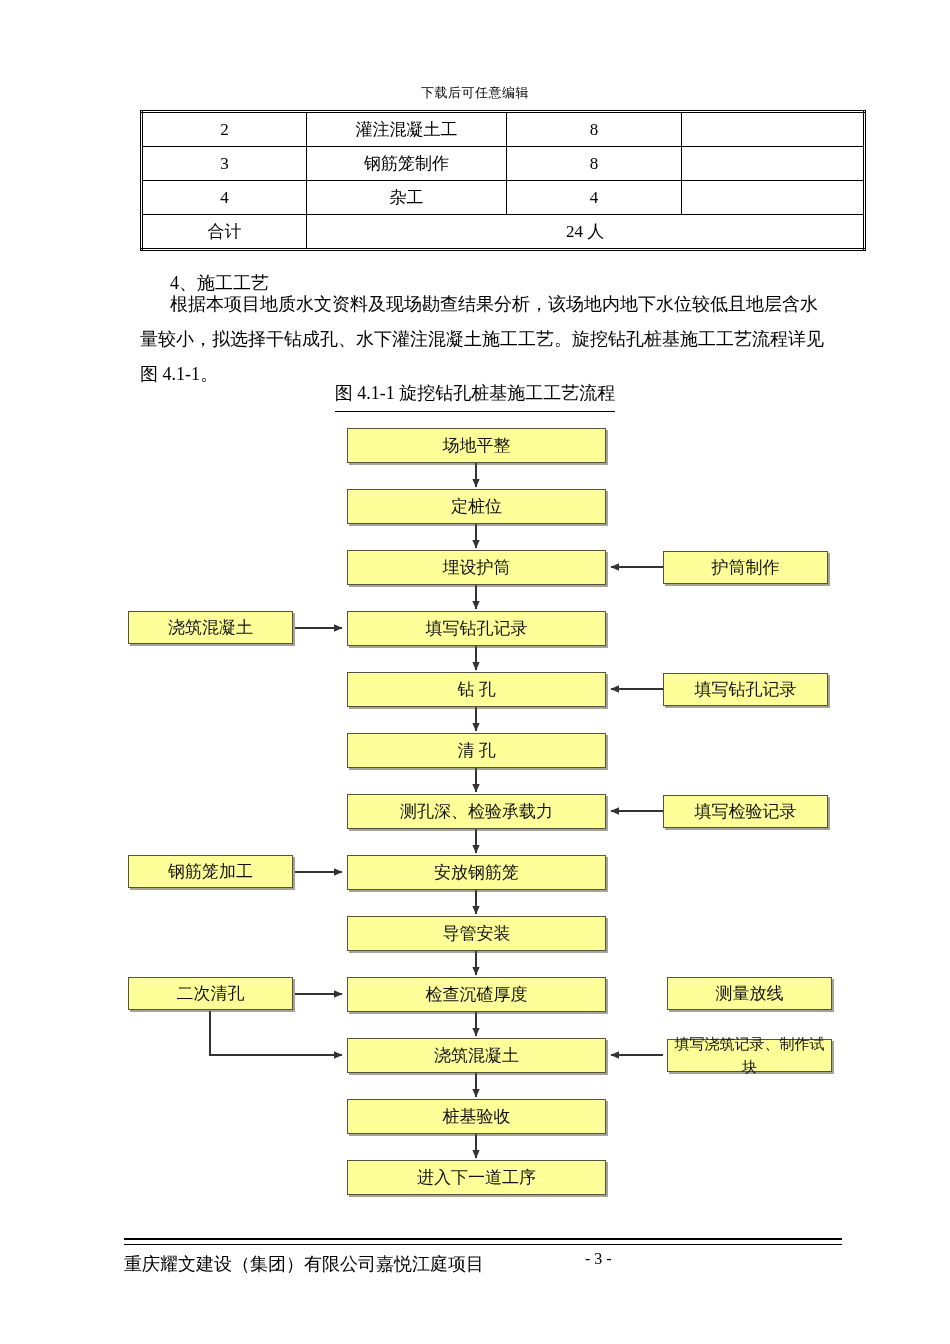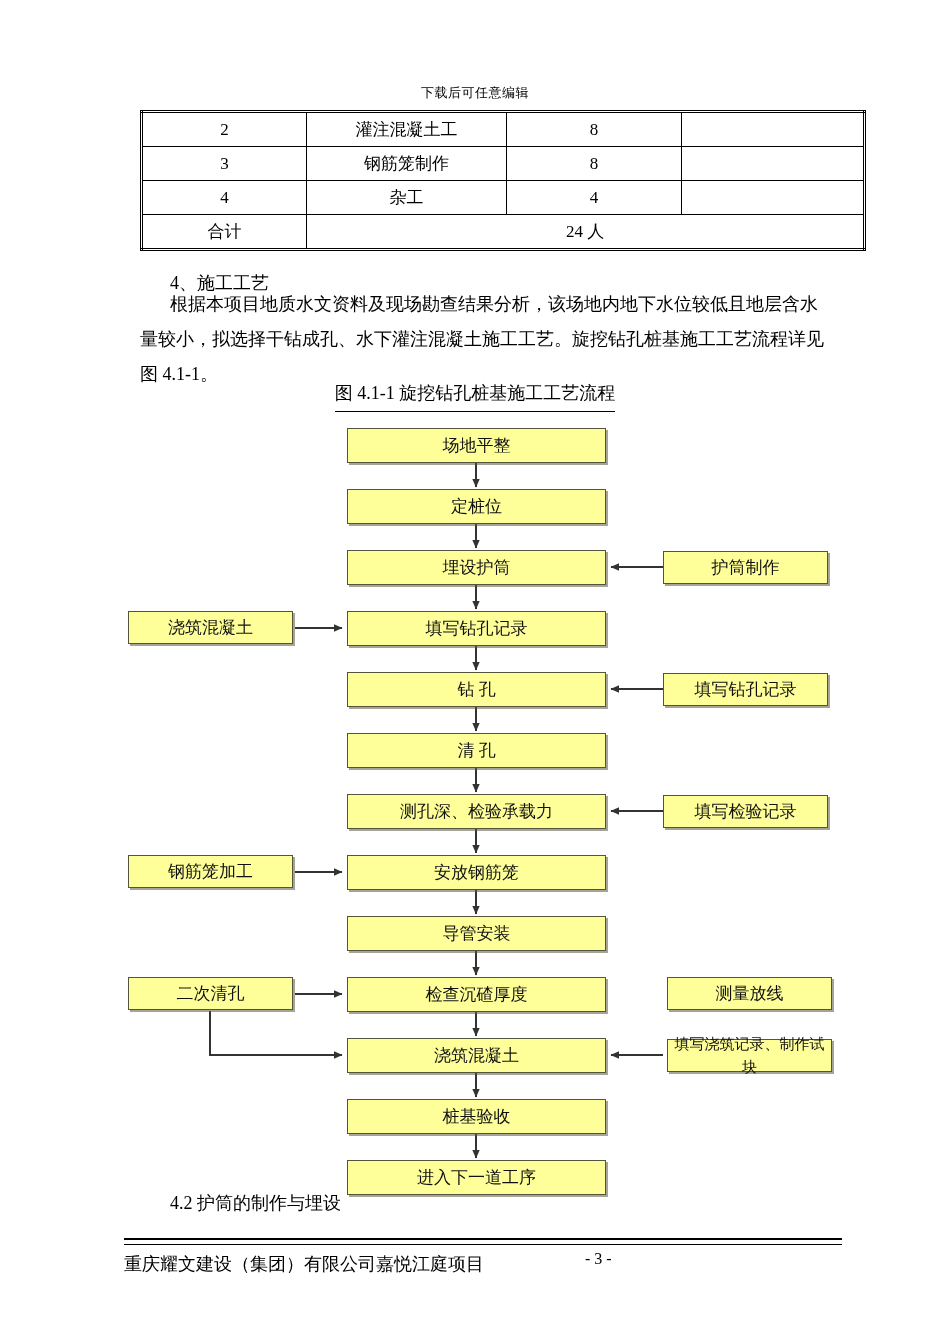--- a/index.html
+++ b/index.html
@@ -184,19 +184,18 @@
 
     <div class="node side-node" style="left:663px;top:551px">护筒制作</div>
     <div class="node side-node" style="left:663px;top:673px">填写钻孔记录</div>
     <div class="node side-node" style="left:663px;top:795px">填写检验记录</div>
     <div class="node side-node" style="left:667px;top:977px">测量放线</div>
     <div class="node side-node overflow-node" style="left:667px;top:1039px;font-size:15px;line-height:23px">
         <span>填写浇筑记录、制作试块</span>
       </div>
   </div>
 
-  <div class="para sec42">4.2 护筒的制作与埋设</div>
 
   <div class="footer-rule"></div>
   <div class="footer-text">重庆耀文建设（集团）有限公司嘉悦江庭项目</div>
   <div class="footer-page">- 3 -</div>
 
 </div>
 
 </body></html>

